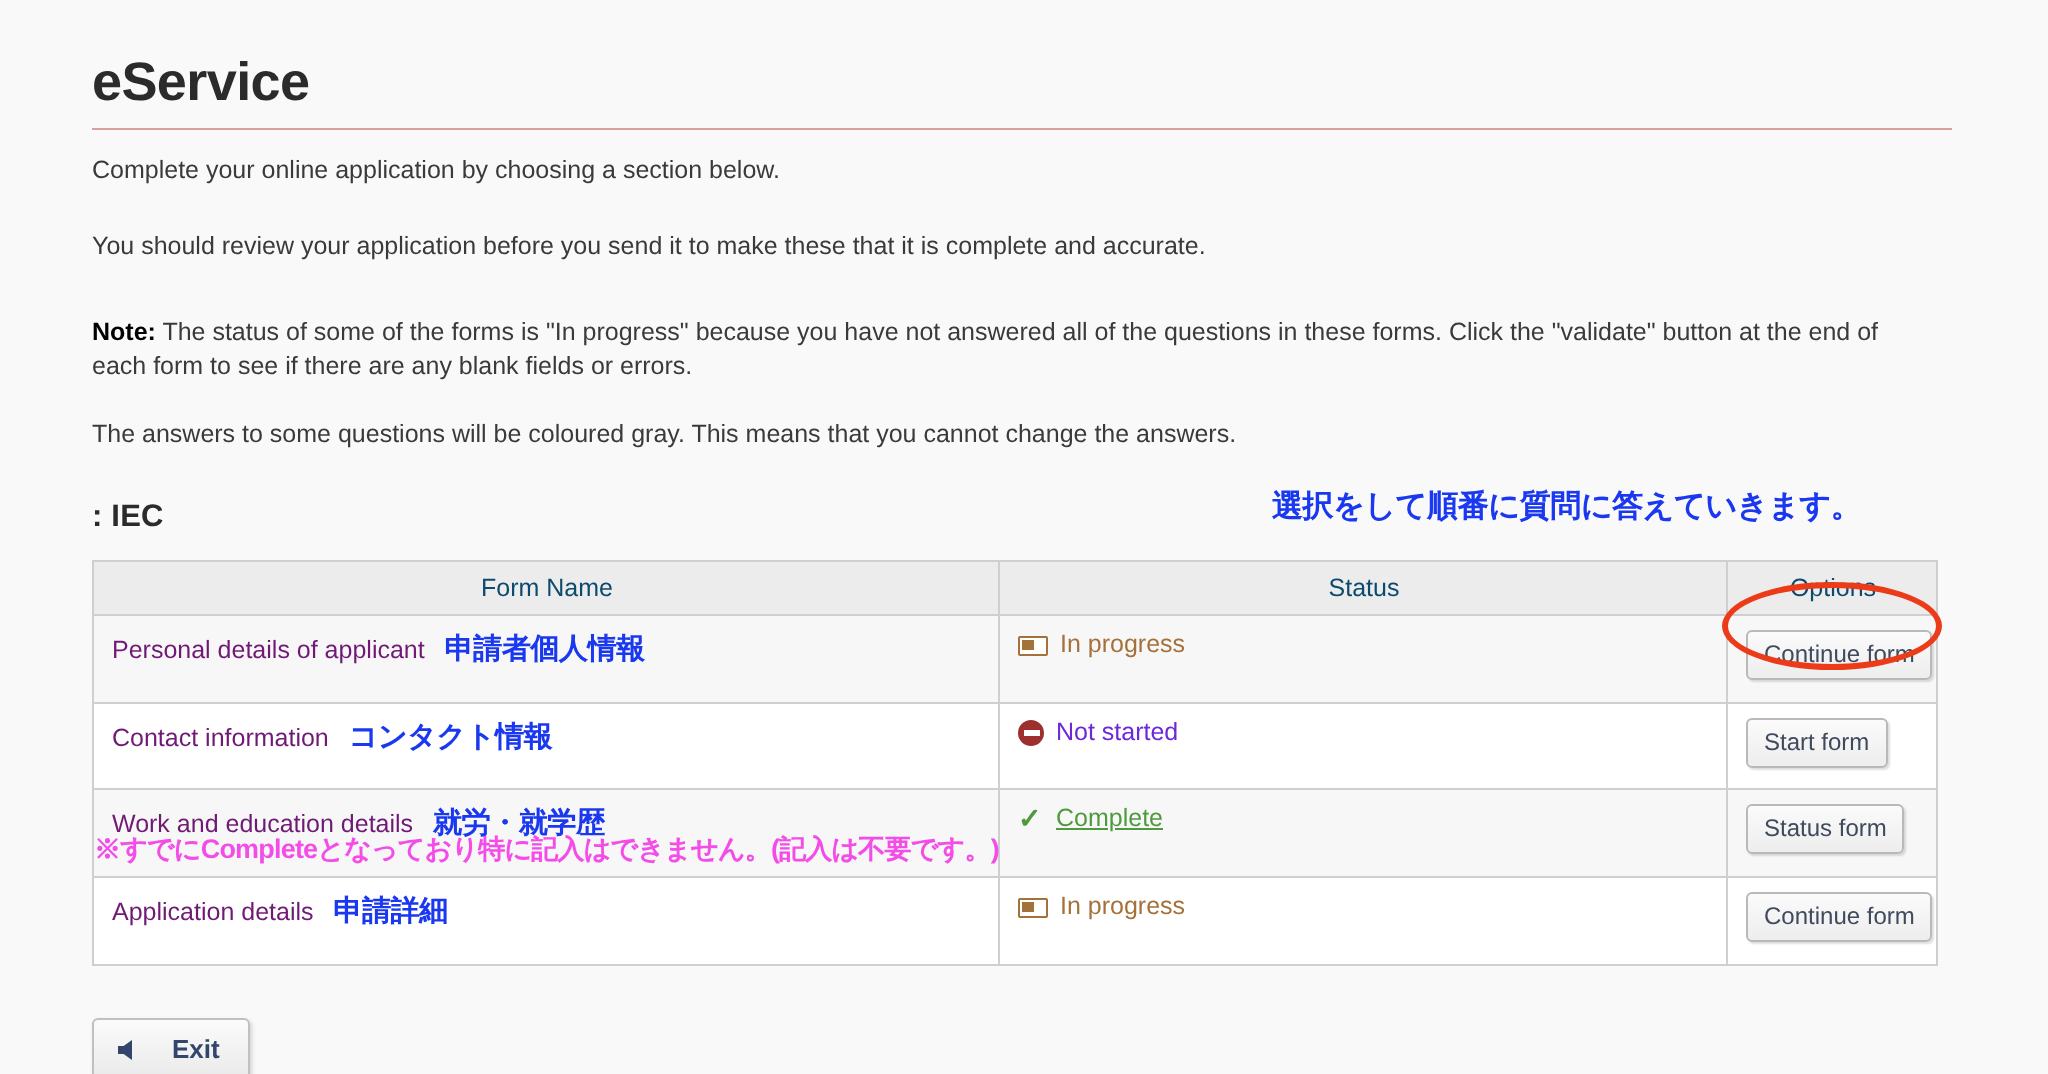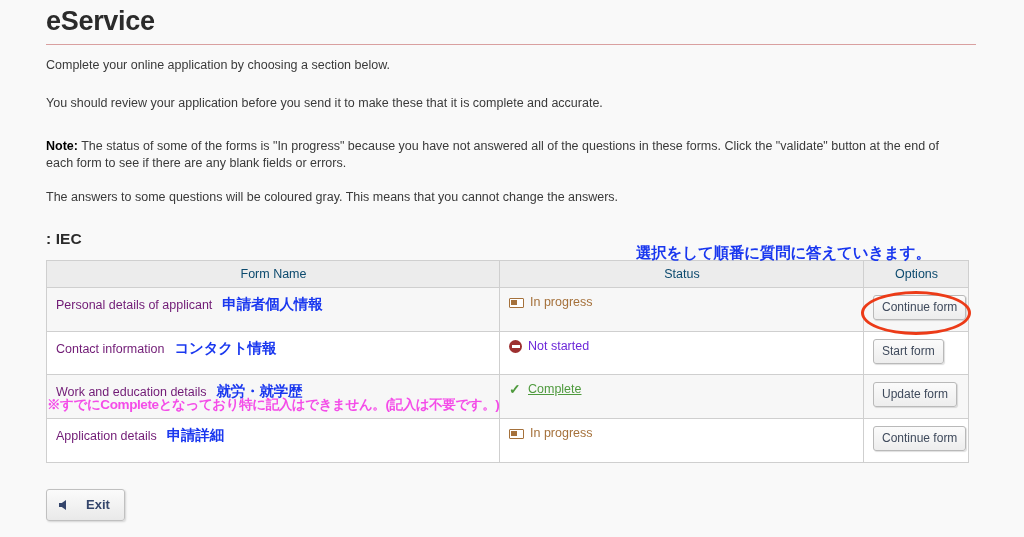--- a/index.html
+++ b/index.html
@@ -32,21 +32,21 @@
     top: 0;
     width: 930px;
   }
 
   
   .app-title {
     font-size: 27px;
     font-weight: bold;
     color: #2b2b2b;
     margin: 0;
-    padding-top: 4px;
+    padding-top: 24px;
     letter-spacing: -0.3px;
     line-height: 34px;
   }
   .title-rule {
     height: 1px;
     background: #d9a0a0;
     margin-top: 6px;
     width: 930px;
   }
 
@@ -332,21 +332,21 @@
             <span class="form-en">Work and education details</span><span class="form-jp">就労・就学歴</span>
             <span class="anno-pink">※すでにCompleteとなっており特に記入はできません。(記入は不要です。)</span>
           </td>
           <td>
             <div class="status-wrap st-complete">
               <span class="icon-check">✓</span>
               <span class="status-label">Complete</span>
             </div>
           </td>
           <td class="opts-cell">
-            <button class="form-btn">Update form</button>
+            <button class="form-btn">Status form</button>
           </td>
         </tr>
 
         <tr class="row-plain row-r4">
           <td class="name-cell">
             <span class="form-en">Application details</span><span class="form-jp">申請詳細</span>
           </td>
           <td>
             <div class="status-wrap st-inprogress">
               <span class="icon-progress"></span>

